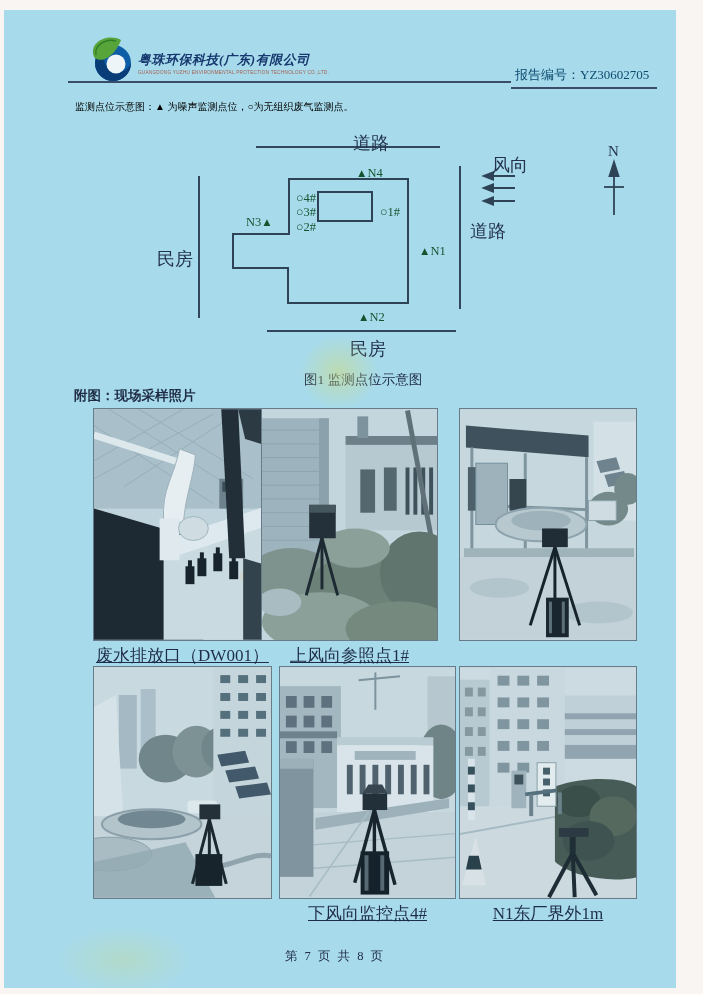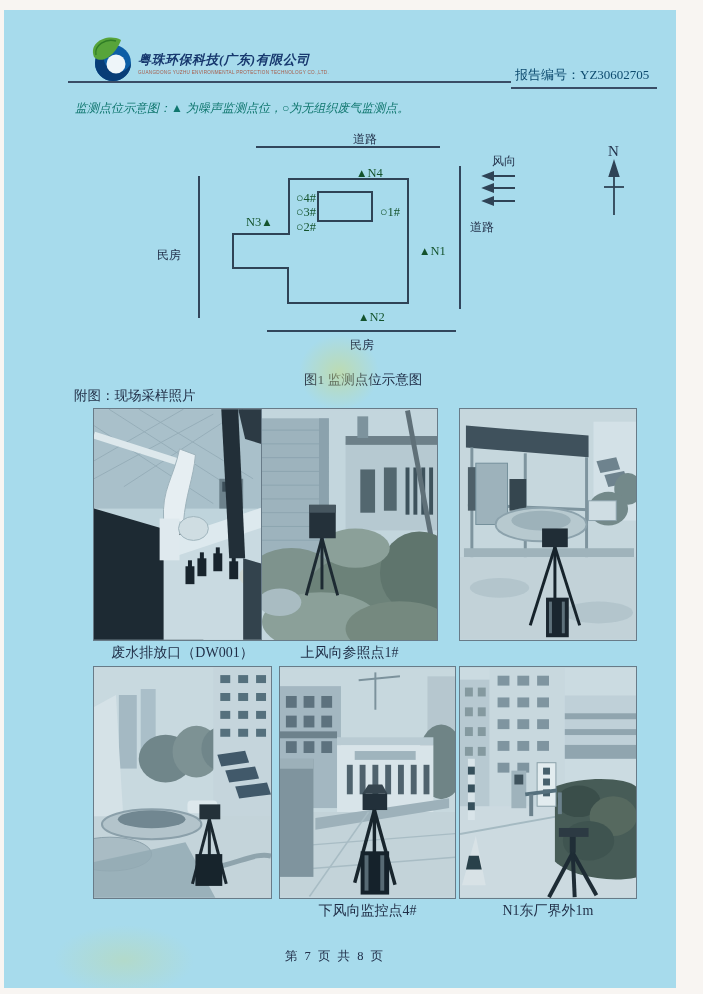--- a/index.html
+++ b/index.html
@@ -16,34 +16,34 @@
   }
   .abs { position:absolute; }
   
   .company-name { font-size:13px; font-weight:bold; font-style:italic;
     color:#17386e; letter-spacing:.5px; white-space:nowrap; }
   .company-en { font-size:4.6px; color:#a75b49; letter-spacing:.3px;
     margin-top:1px; white-space:nowrap; font-family:"Liberation Sans",sans-serif; }
   .rule { background:#3a4d66; height:2px; }
   .report-no { font-size:13px; color:#0c4a6e; white-space:nowrap; }
   
-  .legend { font-size:12px; color:#0f766e; white-space:nowrap;font-style:italic; }
-  .lbl { position:absolute; font-size:12px; color:#24334c; white-space:nowrap; }
+  .legend { font-size:10px; color:#000000; white-space:nowrap; }
+  .lbl { position:absolute; font-size:18px; color:#24334c; white-space:nowrap; }
   .mk  { position:absolute; font-size:12.5px; color:#14532d; white-space:nowrap; }
   .mk .tri { font-style:normal; font-size:11.5px; }
   .mk .cir { font-style:normal; font-size:12.5px; }
   .dcaption { position:absolute; font-size:13.5px; color:#202e47; white-space:nowrap; }
-  .section-title { position:absolute; font-size:13.5px; color:#1f2c44; white-space:nowrap; }
+  .section-title { position:absolute; font-size:13.5px; color:#1f2c44; white-space:nowrap;font-weight:bold; }
   
   .fig { position:absolute; }
   .photo { width:100%; height:233px; border:1px solid rgba(30,50,65,.55);
     background:#c3d6dd; overflow:hidden; }
   .photo svg { display:block; width:100%; height:100%; }
-  .fcap { display:block; text-align:center; font-size:14px; color:#1f2d46;
-    margin-top:3px; white-space:nowrap; }
+  .fcap { display:block; text-align:center; font-size:17px; color:#1f2d46;
+    margin-top:3px; white-space:nowrap;text-decoration:underline; }
   .footer { position:absolute; left:0; right:10px; top:938px; text-align:center;
     font-size:12.5px; letter-spacing:2px; color:#22304a; }
   .blob { position:absolute; pointer-events:none; }
 </style>
 </head>
 <body>
 
 <div class="page">
 
   <svg class="abs" style="left:80px;top:23px" width="52" height="52" viewBox="0 0 52 52" aria-hidden="true">

